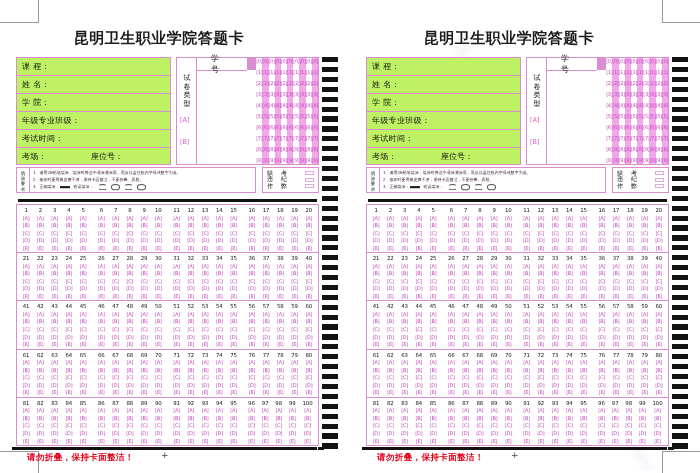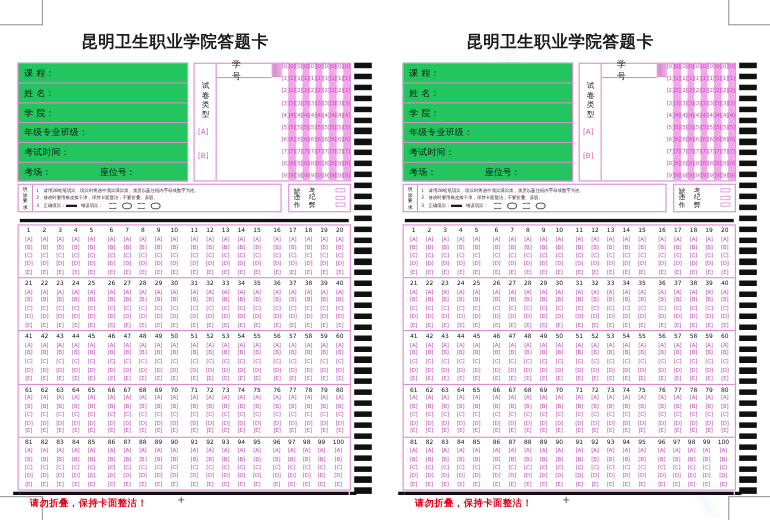--- a/index.html
+++ b/index.html
@@ -29,21 +29,21 @@
   .card.right{left:350px;}
 
   .title{position:absolute;left:0;top:29px;width:318px;text-align:center;
          font-size:15px;font-weight:bold;color:#1b1b1b;letter-spacing:.5px;
          font-family:"DejaVu Sans","Liberation Sans",sans-serif;}
 
   
   .hdr{position:absolute;left:16px;top:57px;width:303px;height:108px;}
 
   .infobox{position:absolute;left:0;top:0;width:155px;height:108px;
-           border:1px solid #d98ed2;box-sizing:border-box;background:#22c55e;}
+           border:1px solid #d98ed2;box-sizing:border-box;background:#bef264;}
   .inforow{height:18px;border-bottom:1px solid #d98ed2;box-sizing:border-box;
            position:relative;}
   .inforow:last-child{border-bottom:none;}
   .inforow .lbl{position:absolute;left:5px;top:2.5px;font-size:8px;color:#111;
                 letter-spacing:.3px;white-space:nowrap;}
   .inforow .lbl2{position:absolute;left:74px;top:2.5px;font-size:8px;color:#111;
                  white-space:nowrap;text-align:center;}
 
   .idbox{position:absolute;left:160px;top:0;width:143px;height:108px;
          border:1px solid #d98ed2;box-sizing:border-box;background:#fff;

